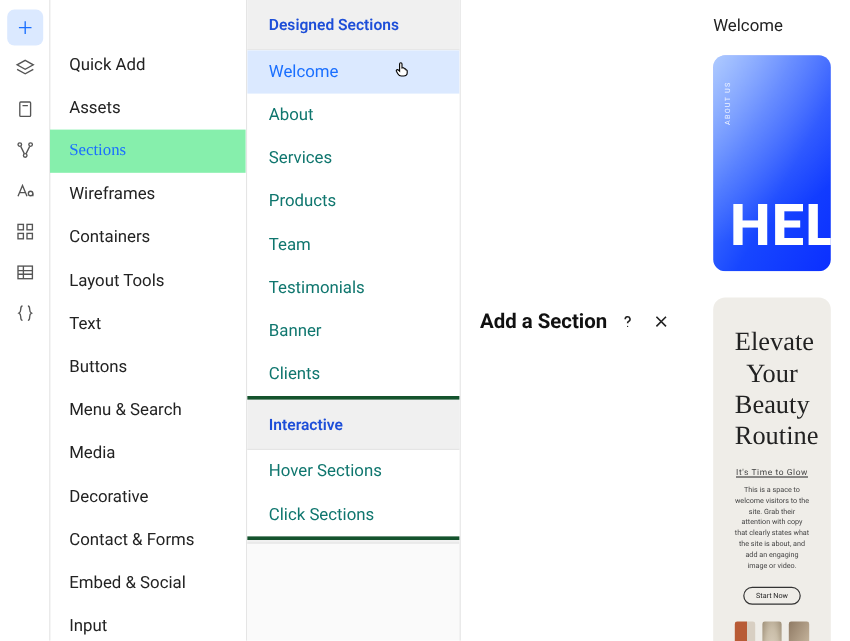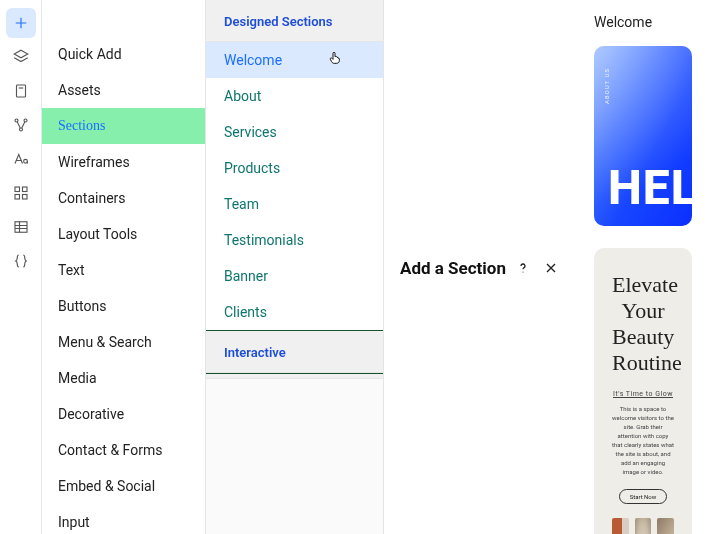--- a/index.html
+++ b/index.html
@@ -71,21 +71,21 @@
     overflow-y: auto;
   }
   .secondary-panel .group-header {
     padding: 14px 18px 12px;
     font-size: 13px;
     font-weight: 600;
     color: #1d4ed8;
     background: #f0f0f0;
     border-bottom: 1px solid #e5e5e5;
   }
-  .secondary-panel .group-header.mt { border-top: 1px solid #14532d; }
+  .secondary-panel .group-header.mt { border-top: 3px solid #14532d; }
   .secondary-panel .s-items { background: #fff; }
   .secondary-panel .s-item {
     padding: 10px 18px;
     font-size: 14px;
     color: #0f766e;
     cursor: pointer;
     position: relative;
     white-space: nowrap;
   }
   .secondary-panel .s-item.active {
@@ -333,20 +333,24 @@
       </div>
       <div class="s-item">About</div>
       <div class="s-item">Services</div>
       <div class="s-item">Products</div>
       <div class="s-item">Team</div>
       <div class="s-item">Testimonials</div>
       <div class="s-item">Banner</div>
       <div class="s-item">Clients</div>
     </div>
     <div class="group-header mt">Interactive</div>
+    <div class="s-items">
+      <div class="s-item">Hover Sections</div>
+      <div class="s-item">Click Sections</div>
+    </div>
     <div class="group-header mt" style="height:6px;padding:0;"></div>
   </div>
 
   <div class="content-panel">
     <div class="content-header">
       <h1>Add a Section</h1>
       <div class="header-icon">
         <svg viewBox="0 0 24 24">
             <path d="M9 9a3 3 0 1 1 4.2 2.7C12 12.5 12 13 12 14"></path>
             <circle cx="12" cy="18" r="0.8" fill="currentColor" stroke="none"></circle>

